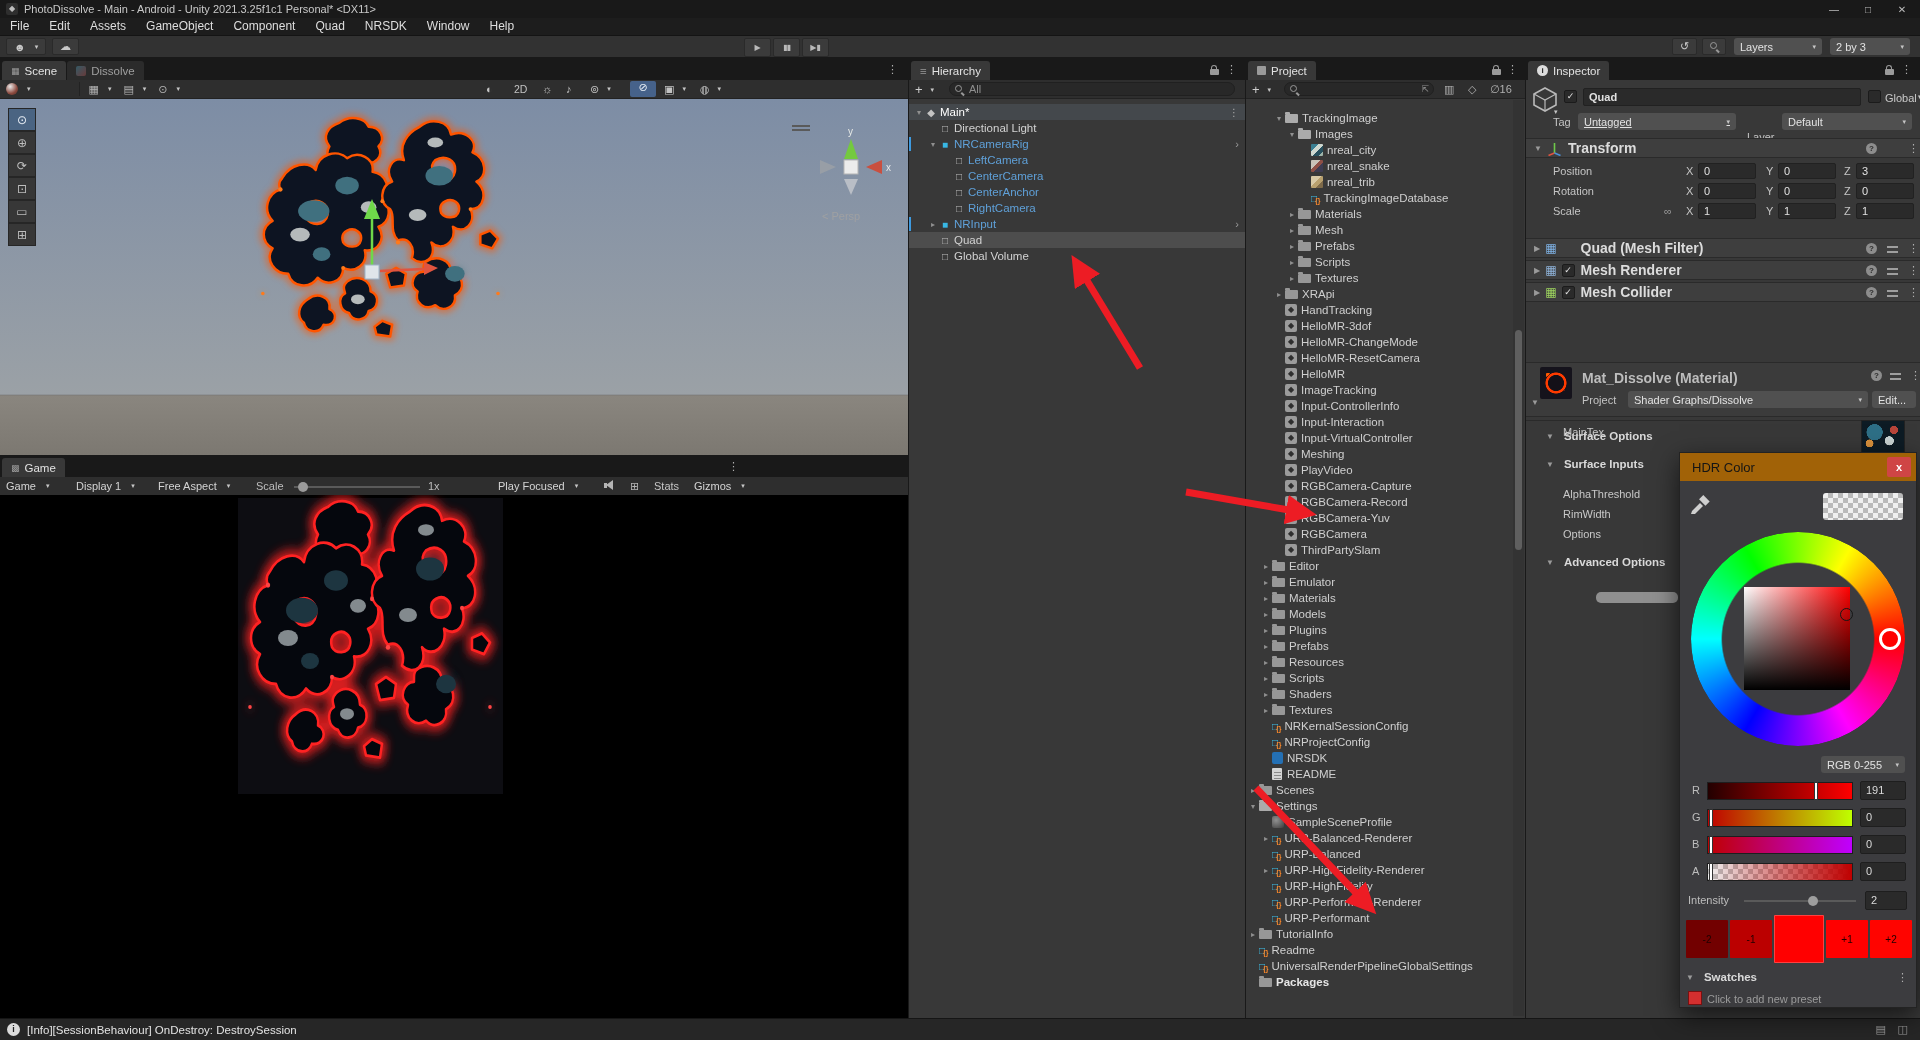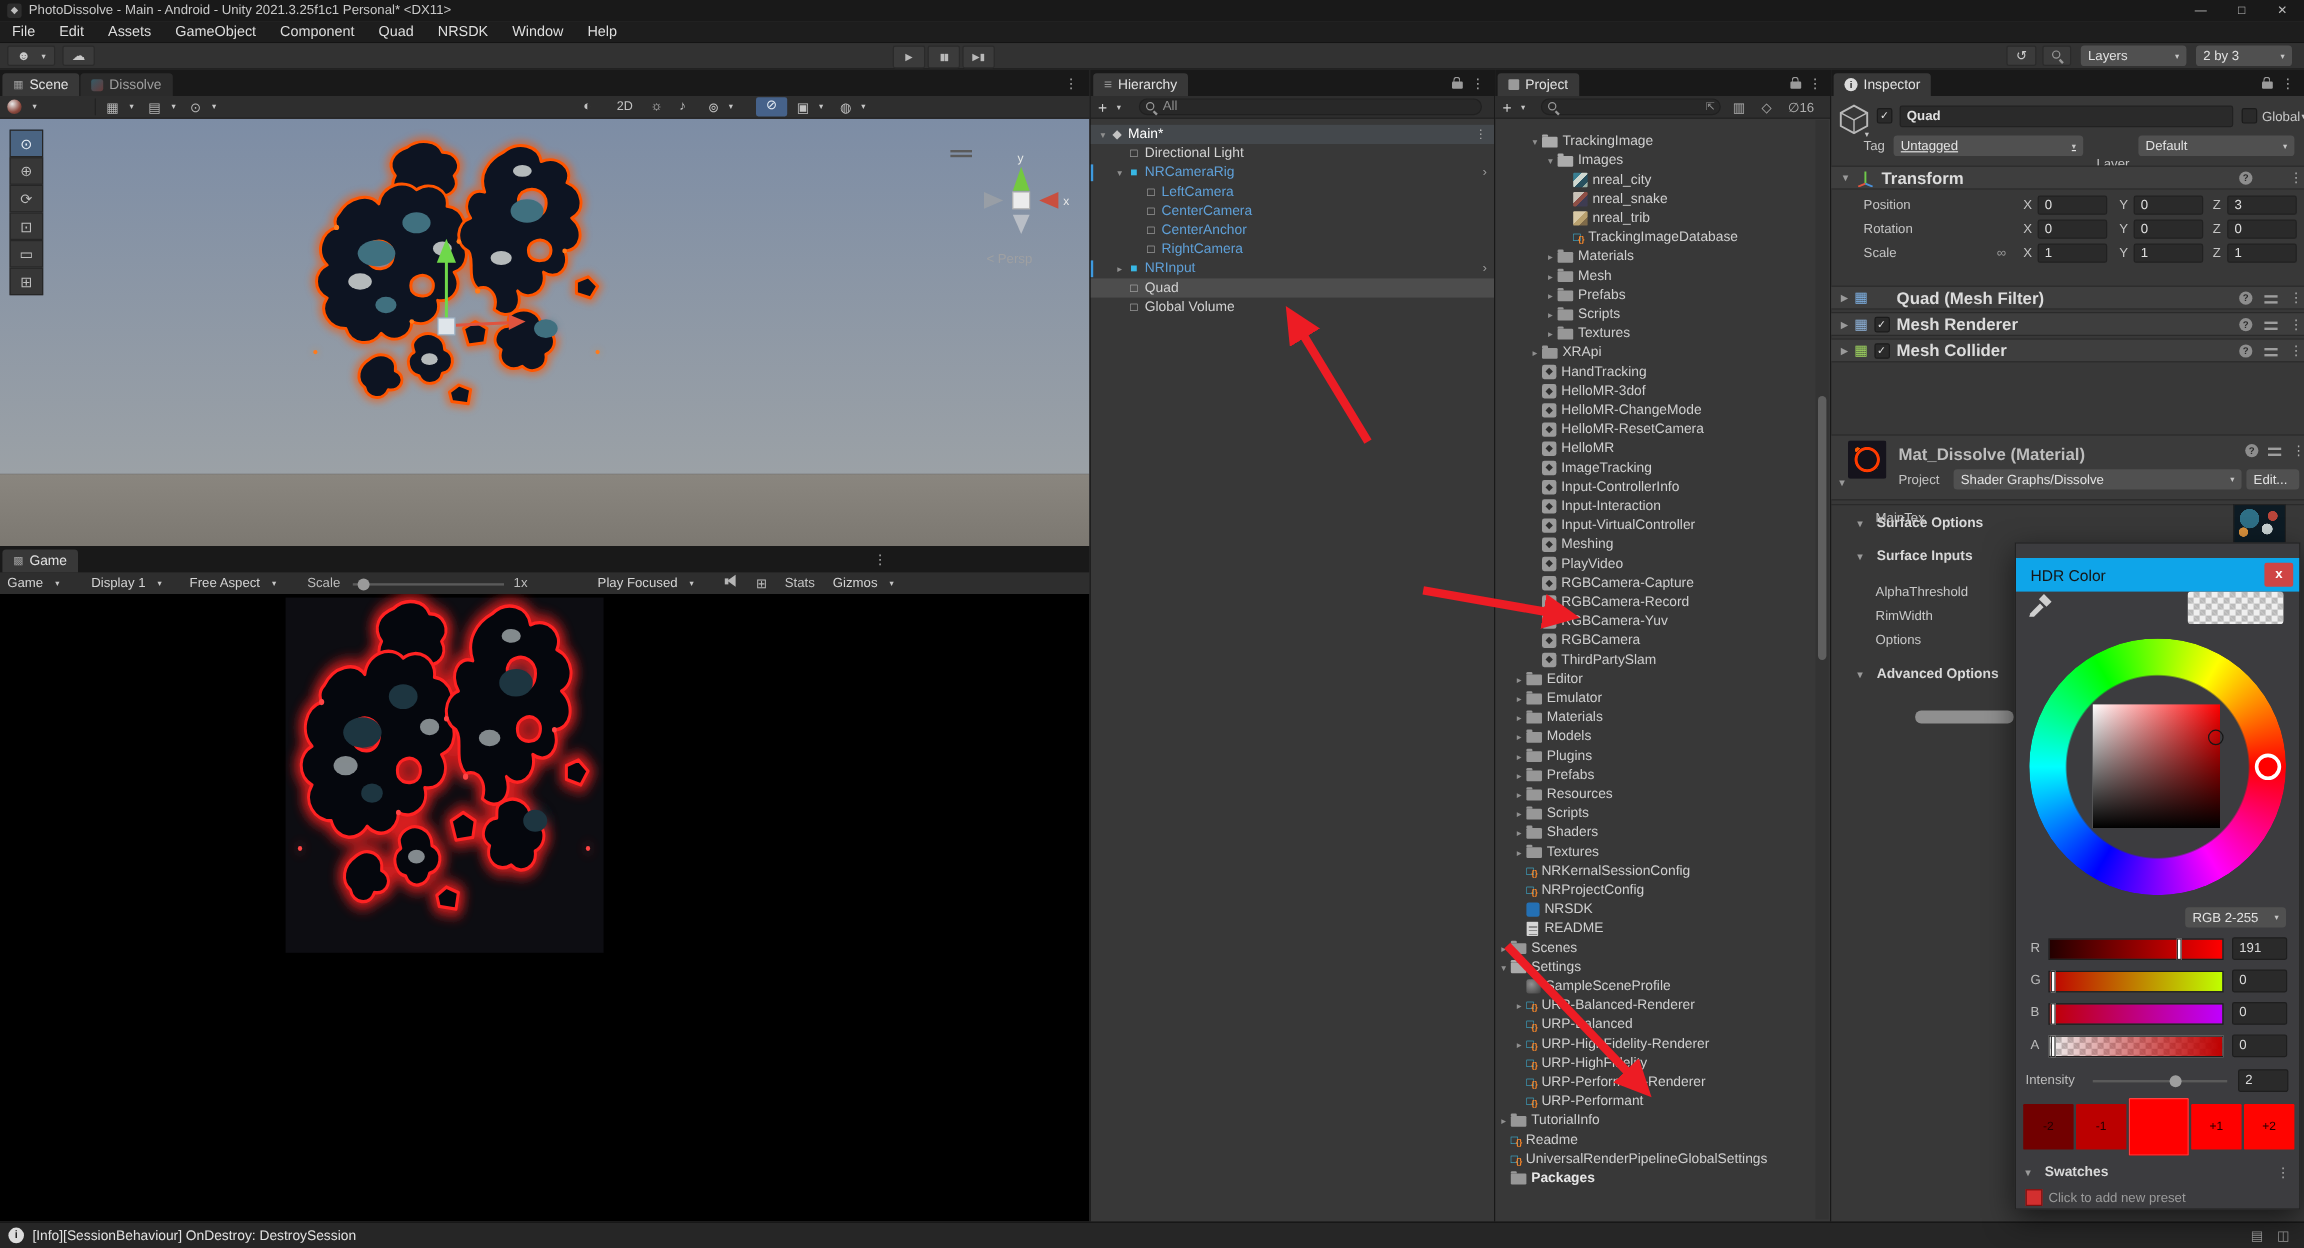--- a/index.html
+++ b/index.html
@@ -95,21 +95,21 @@
        radial-gradient(circle at 25% 25%,#ff5a00 0 6%,transparent 7%),radial-gradient(circle at 72% 70%,#ff2d00 0 5%,transparent 6%);}
   .maintex-thumb{width:42px;height:32px;background:#0d1b24;border:1px solid #222;
      background-image:radial-gradient(circle at 30% 35%,#2e6f86 0 22%,transparent 23%),
        radial-gradient(circle at 65% 62%,#c8d2d2 0 13%,transparent 14%),
        radial-gradient(circle at 76% 28%,#b8453a 0 10%,transparent 11%),
        radial-gradient(circle at 18% 70%,#d8903c 0 9%,transparent 10%);}
 
   
   #hdr-popup{left:1679px;top:452px;width:238px;height:556px;background:#3c3c3f;border:1px solid #232323;z-index:40;
              box-shadow:0 8px 24px rgba(0,0,0,.6);box-sizing:border-box;}
-  .hdr-title{position:absolute;left:0;top:12px;width:100%;height:28px;background:#0ea5e9;color:#151515;font-size:13px;
+  .hdr-title{position:absolute;left:0;top:0;width:100%;height:28px;background:#a16207;color:#151515;font-size:13px;
              display:flex;align-items:center;padding-left:12px;box-sizing:border-box;}
   .hdr-close{position:absolute;right:5px;top:4px;width:24px;height:20px;background:#cf4545;color:#fff;border-radius:2px;
              font-size:11px;font-weight:bold;display:flex;align-items:center;justify-content:center;}
   .checker{background-color:#efefef;background-image:
      linear-gradient(45deg,#b9b9b9 25%,transparent 25%,transparent 75%,#b9b9b9 75%),
      linear-gradient(45deg,#b9b9b9 25%,transparent 25%,transparent 75%,#b9b9b9 75%);
      background-size:10px 10px;background-position:0 0,5px 5px;}
   .hue-ring{position:absolute;left:11px;top:79px;width:214px;height:214px;border-radius:50%;
      background:conic-gradient(from 90deg,#f00,#f0f,#00f,#0ff,#0f0,#ff0,#f00);
      -webkit-mask:radial-gradient(closest-side,transparent 70.5%,#000 72%);
@@ -950,21 +950,21 @@
     <svg class="abs" style="left:8px;top:38px;" width="24" height="24">
       <path d="M4,20 L12,12 L15,15 L7,23 L3,23 Z" fill="#cfcfcf"></path>
       <rect x="12" y="6" width="9" height="6" transform="rotate(45 16 9)" fill="#cfcfcf"></rect>
     </svg>
     <div class="abs checker" style="left:143px;top:40px;width:80px;height:27px;border-radius:3px;"></div>
     <div class="hue-ring"></div>
     <div class="sv-box"></div>
     <div class="ring-marker"></div>
     <div class="sv-marker"></div>
     <div class="abs dd" style="left:141px;top:303px;width:84px;">
-      <span>RGB 2-255</span>
+      <span>RGB 0-255</span>
         <span class="car">▾</span>
       </div>
     <div id="hdr-channels">
         <div class="ch-row" style="top: 328px;">
           <span class="ch-lbl">R</span>
           <div class="ch-track ch-r">
             <div class="ch-handle" style="left: calc(75% - 2px);"></div>
           </div>
           <div class="ch-val">191</div>
         </div>

